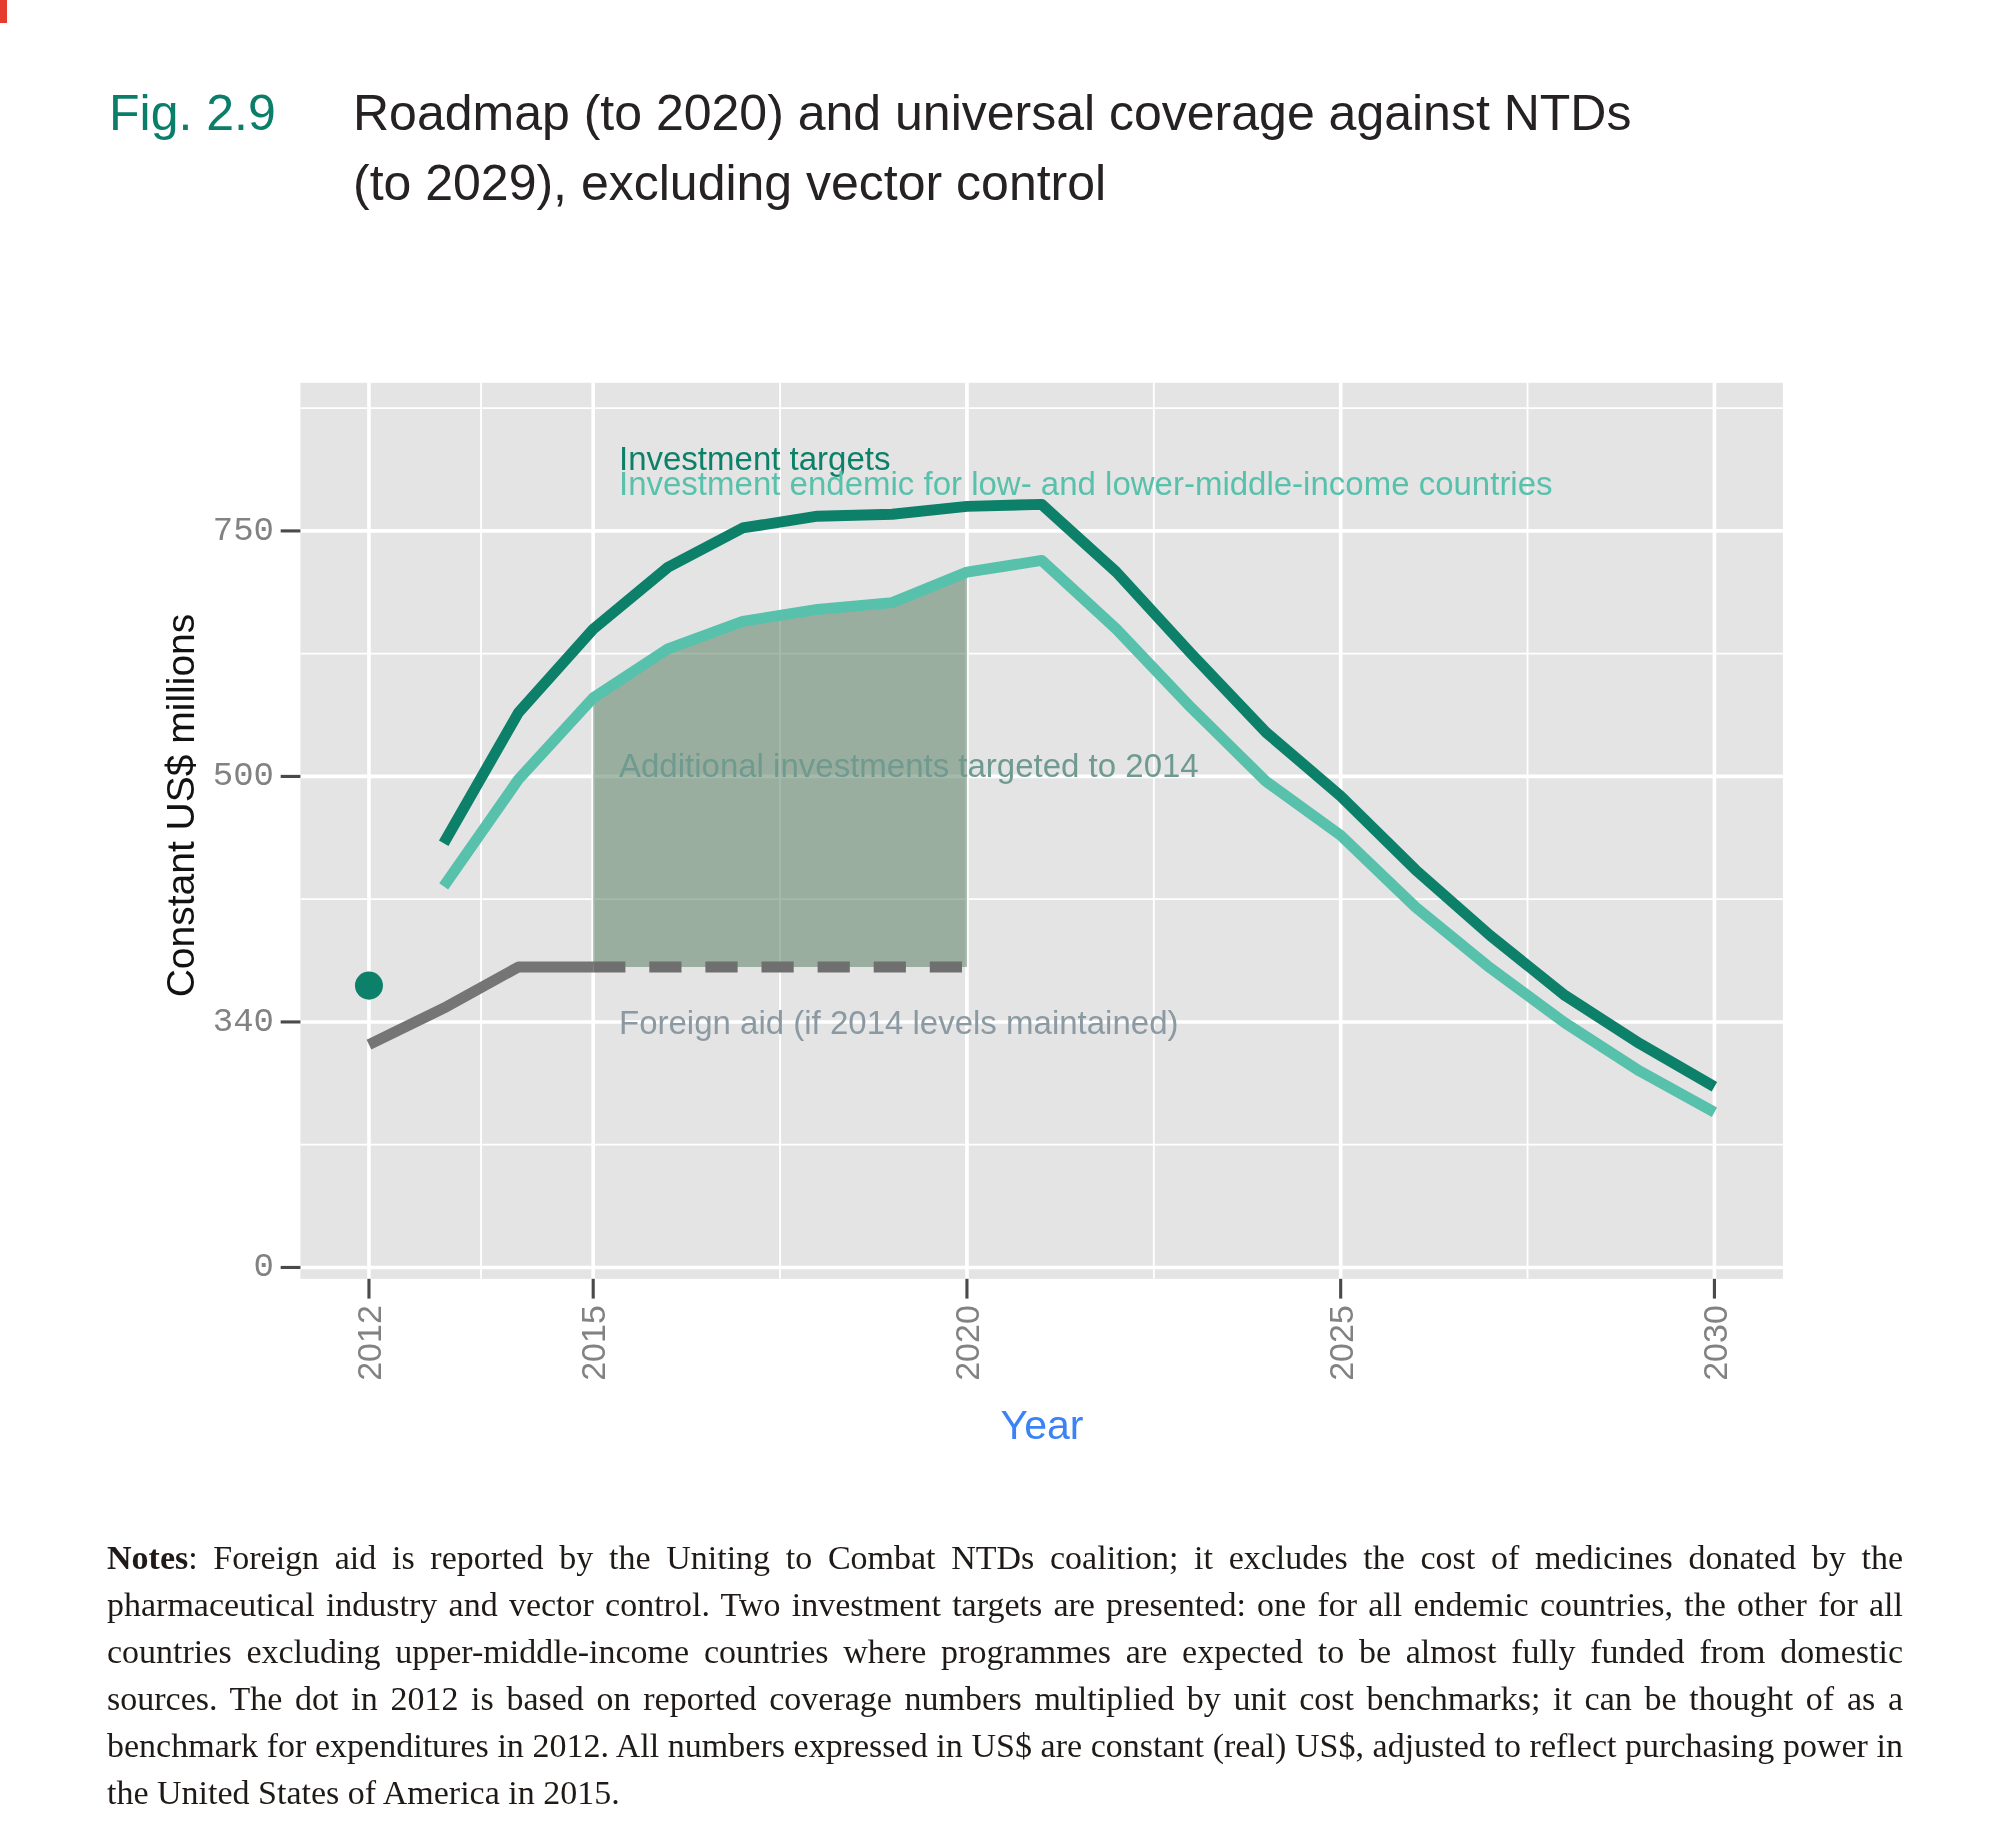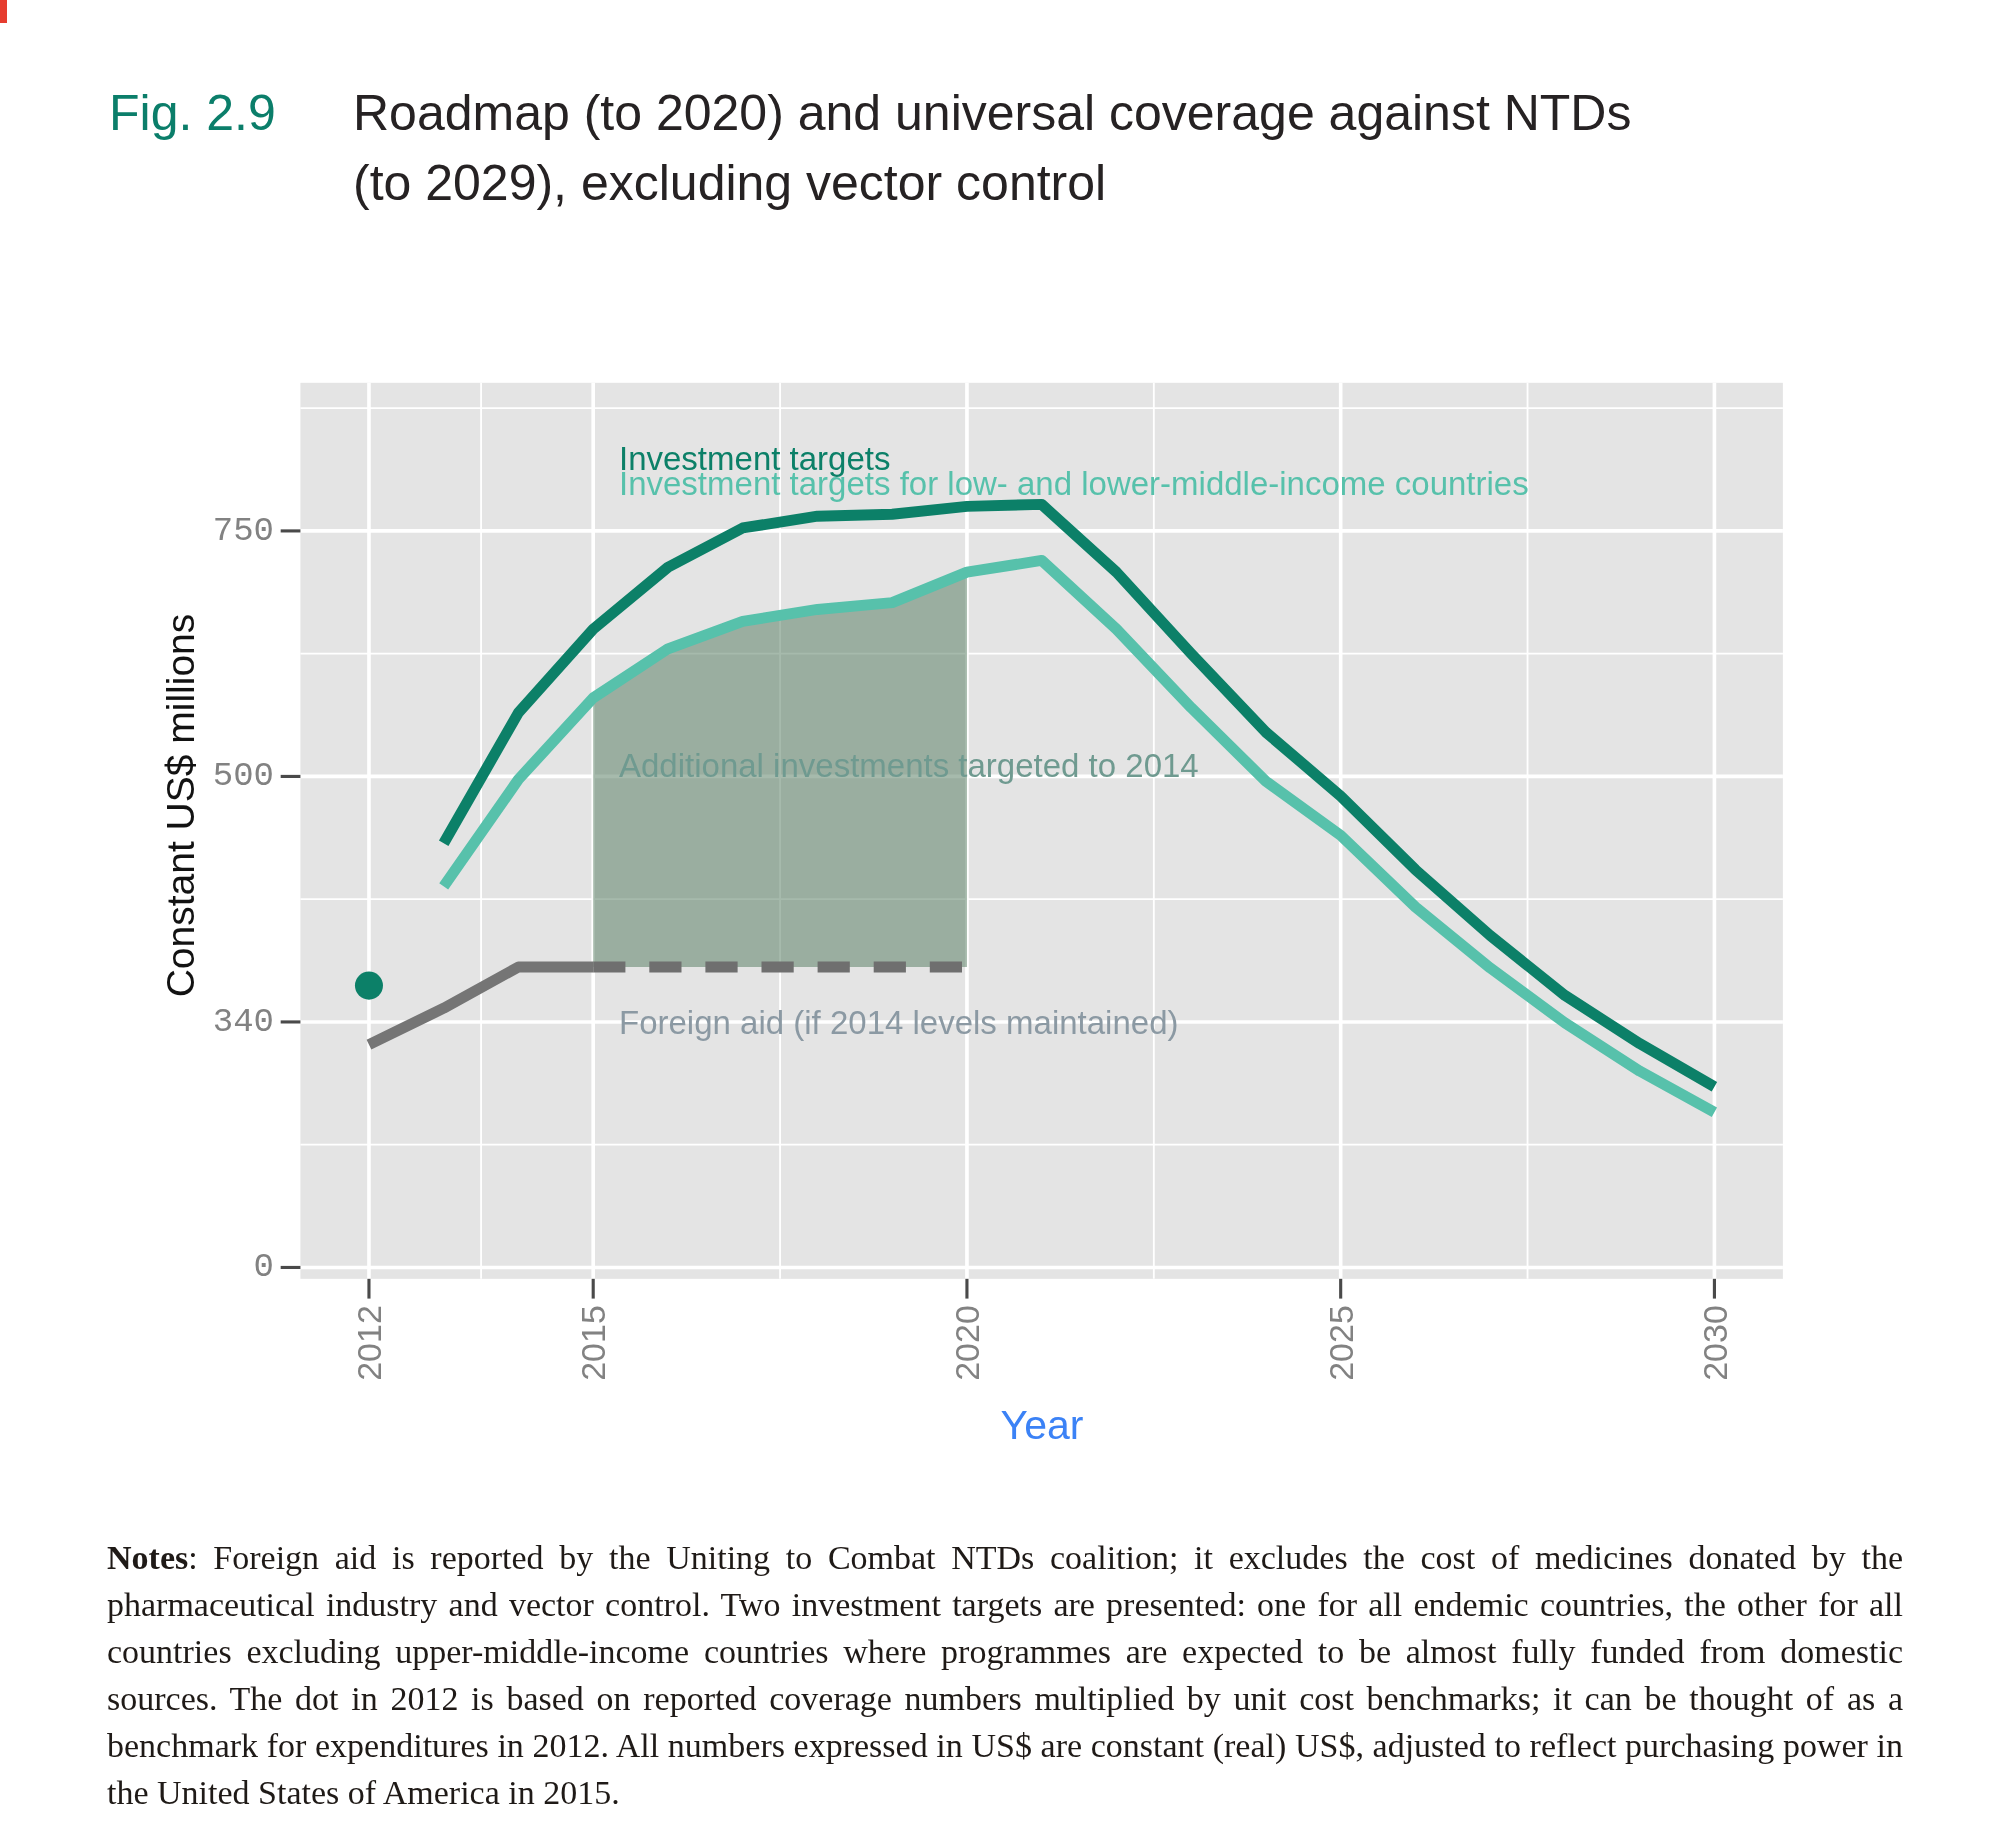--- a/index.html
+++ b/index.html
@@ -95,21 +95,21 @@
     <div class="abs ytick" style="left: 196px; top: 759px;">500</div>
     <div class="abs ytick" style="left: 196px; top: 514px;">750</div>
     <div class="abs xtick" style="left: 322px; top: 1326px;">2012</div>
     <div class="abs xtick" style="left: 546px; top: 1326px;">2015</div>
     <div class="abs xtick" style="left: 920px; top: 1326px;">2020</div>
     <div class="abs xtick" style="left: 1294px; top: 1326px;">2025</div>
     <div class="abs xtick" style="left: 1668px; top: 1326px;">2030</div>
   </div>
 
 <div id="legend-dark" class="abs anno" style="color: rgb(12, 128, 104);">Investment targets</div>
-<div id="legend-light" class="abs anno" style="color: rgb(87, 193, 171);">Investment targets for low- and lower-middle-income countries</div>
+<div id="legend-light" class="abs anno" style="color: rgb(87, 193, 171);">Investment endemic for low- and lower-middle-income countries</div>
 <div id="label-additional" class="abs anno" style="color: rgb(111, 154, 144);">Additional investments targeted to 2014</div>
 <div id="label-foreign" class="abs anno" style="color: rgb(139, 153, 163);">Foreign aid (if 2014 levels maintained)</div>
 
 <div id="y-axis-title" class="abs">Constant US$ millions</div>
 <div id="x-axis-title" class="abs">Year</div>
 
 <p id="notes" class="abs"><b>Notes</b><span>: Foreign aid is reported by the Uniting to Combat NTDs coalition; it excludes the cost of medicines donated by the pharmaceutical industry and vector control. Two investment targets are presented: one for all endemic countries, the other for all countries excluding upper-middle-income countries where programmes are expected to be almost fully funded from domestic sources. The dot in 2012 is based on reported coverage numbers multiplied by unit cost benchmarks; it can be thought of as a benchmark for expenditures in 2012. All numbers expressed in US$ are constant (real) US$, adjusted to reflect purchasing power in the United States of America in 2015.</span></p>
 
 
 </body></html>

